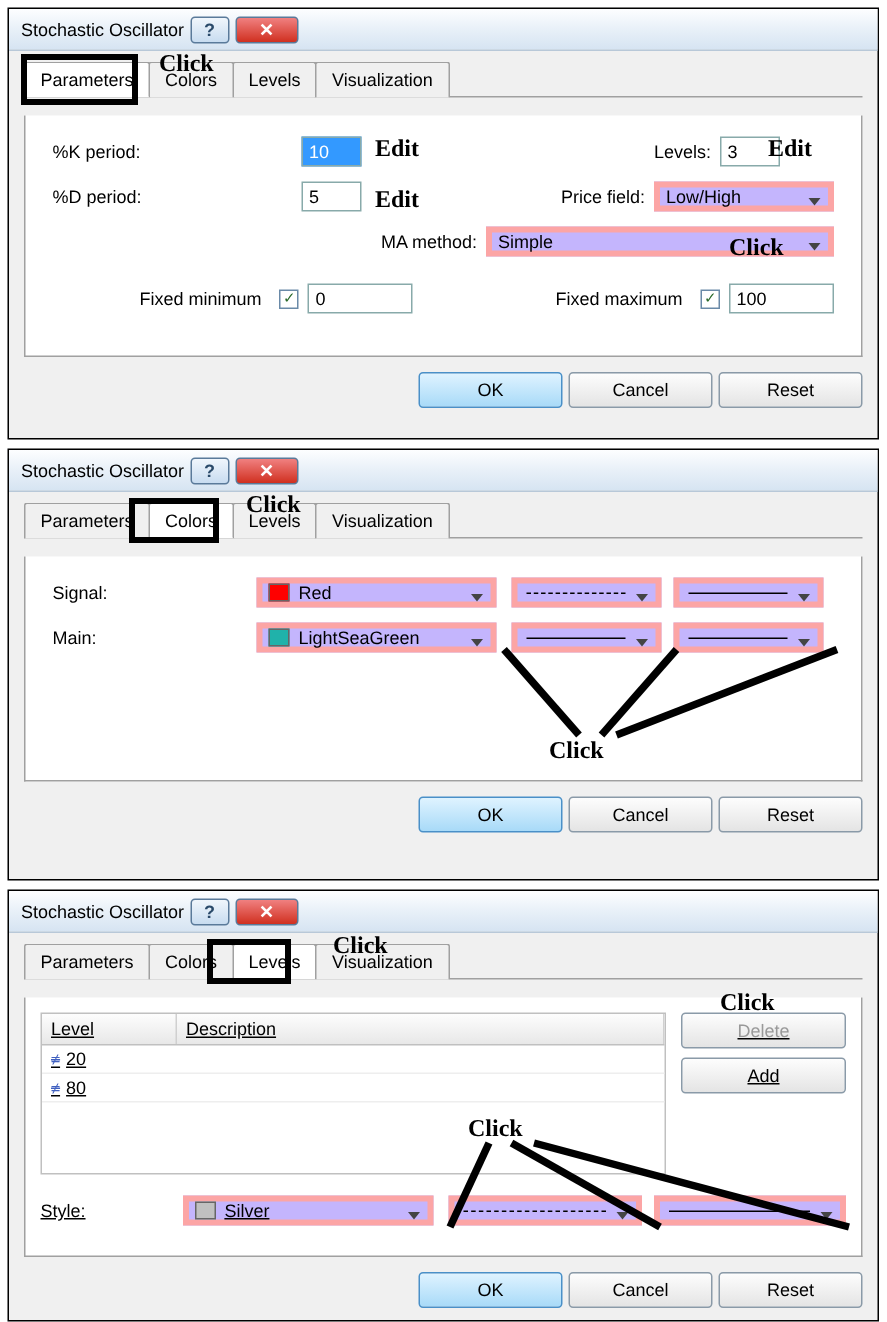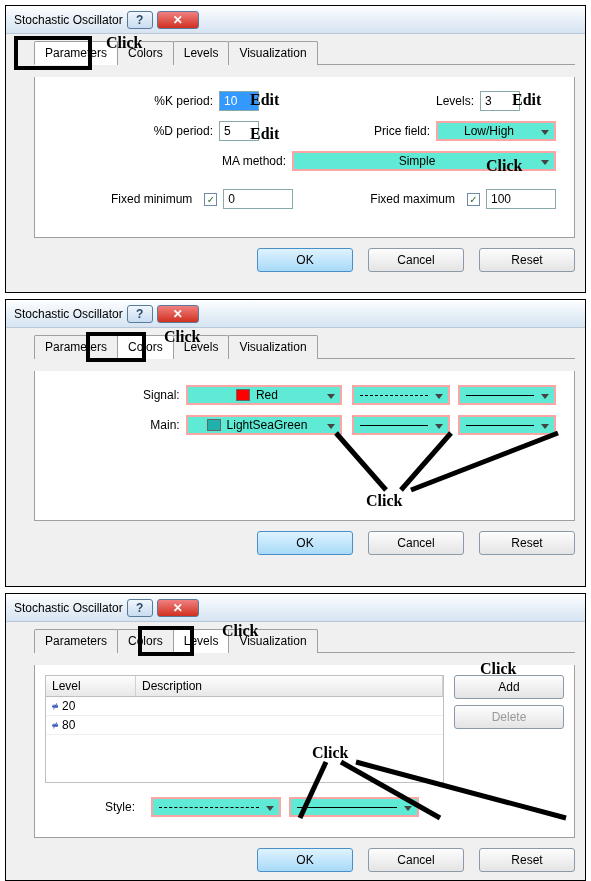--- a/index.html
+++ b/index.html
@@ -2,35 +2,35 @@
 <html><head>
 <meta charset="utf-8">
 <style>
   * { box-sizing: border-box; font-family: "Segoe UI", Tahoma, sans-serif; font-size: 12px; }
   body { margin: 0; padding: 5px; background: #fff; width: 591px; }
   .dialog { border: 1px solid #000; background: #f0f0f0; margin-bottom: 6px; position: relative; }
   .titlebar { height: 28px; background: linear-gradient(#fdfeff,#e8f0f8,#d6e4f2); display:flex; align-items:center; padding: 0 4px 0 8px; border-bottom:1px solid #b8c8d8; }
   .tbtn { width:26px; height:18px; margin-left:4px; border:1px solid #5a7a9a; border-radius:3px; display:flex; align-items:center; justify-content:center; font-size:11px; font-weight:bold; cursor:pointer; }
   .help-btn { background: linear-gradient(#f0f6fc,#c8dcf0); color:#2a4a6a; }
   .close-btn { background: linear-gradient(#f08080,#d03020); color:#fff; width:42px; font-size:12px; }
-  .body { padding: 6px 10px 8px 28px; }
+  .body { padding: 6px 10px 8px 10px; }
   .tabs { display:flex; border-bottom:1px solid #a0a0a0; margin-bottom:12px; position:relative; }
   .tab { padding:4px 10px; background:#f0f0f0; border:1px solid #a0a0a0; border-bottom:none; margin-right:-1px; cursor:pointer; position:relative; top:1px; border-radius:2px 2px 0 0; }
   .tab.active { background:#fff; border-bottom:1px solid #fff; }
   .content { background:#fff; border:1px solid #a0a0a0; border-top:none; padding:14px 18px 18px 18px; min-height:120px; }
   .row { display:flex; align-items:center; margin-bottom:10px; }
-  .lbl { text-align:right; margin-right:6px; }
+  .lbl { text-align:left; margin-right:6px; }
   input[type=text].num { width:40px; height:20px; border:1px solid #8aa; padding:2px 4px; }
   input[type=text].sel { background:#3399ff; color:#fff; }
-  .dd { height:20px; border:2px solid #fca5a5; background:#5eead4; display:flex; align-items:center; padding:0 18px 0 4px; position:relative; cursor:pointer;justify-content:center; }
+  .dd { height:20px; border:4px solid #fca5a5; background:#c4b5fd; display:flex; align-items:center; padding:0 18px 0 4px; position:relative; cursor:pointer; }
   .dd::after { content:""; position:absolute; right:5px; top:7px; border-left:4px solid transparent; border-right:4px solid transparent; border-top:5px solid #444; }
   .swatch { width:14px; height:12px; margin-right:6px; border:1px solid #666; }
   .line-solid { flex:1; height:0; border-top:1.5px solid #000; margin:0 2px; }
   .line-dash { flex:1; height:0; border-top:1.5px dashed #000; margin:0 2px; }
-  .btnrow { display:flex; justify-content:flex-end; gap:15px; margin-top:10px; }
+  .btnrow { display:flex; justify-content:flex-end; gap:4px; margin-top:10px; }
   .btn { width:96px; height:24px; border:1px solid #8a9aa8; border-radius:3px; background:linear-gradient(#fdfdfd,#e4e4e4); display:flex; align-items:center; justify-content:center; cursor:pointer; }
   .btn.primary { background:linear-gradient(#dff3ff,#a8daf8); border-color:#4a90c8; }
   .btn.disabled { color:#999; cursor:default; }
   .ckbox { width:13px; height:13px; border:1px solid #6a8aa8; background:#fff; display:inline-flex; align-items:center; justify-content:center; margin:0 6px; cursor:pointer; }
   .ckbox::after { content:"✓"; font-size:10px; color:#2a6a2a; }
   .tbl { border:1px solid #c0c0c0; background:#fff; }
   .tbl-head { display:flex; background:linear-gradient(#fdfdfd,#e8e8e8); border-bottom:1px solid #c0c0c0; }
   .tbl-h { padding:3px 6px; border-right:1px solid #d0d0d0; }
   .tbl-row { display:flex; border-bottom:1px solid #eee; }
   .tbl-c { padding:2px 6px; }
@@ -74,21 +74,21 @@
         <input type="text" class="num" value="5" style="">
         <span style="flex:1"></span>
         <span class="lbl">Price field:</span>
         <div class="dd" style="width:120px">
             <span>Low/High</span>
           </div>
       </div>
       <div class="row">
         <span style="flex:1"></span>
         <span class="lbl">MA method:</span>
-        <div class="dd" style="width:264px">
+        <div class="dd" style="width:232px">
             <span>Simple</span>
           </div>
       </div>
       <div class="row" style="margin-top:18px;">
         <span style="width:58px"></span>
         <span class="lbl">Fixed minimum</span>
         <span class="ckbox"></span>
         <input type="text" class="num" style="width: 70px;" value="0">
         <span style="flex:1"></span>
         <span class="lbl">Fixed maximum</span>
@@ -198,45 +198,49 @@
         <span>✕</span>
       </div>
   </div>
   <div class="body">
     <div class="tabs">
       <div class="tab"><span>Parameters</span></div>
       <div class="tab"><span>Colors</span></div>
       <div class="tab active"><span>Levels</span></div>
       <div class="tab"><span>Visualization</span></div>
     </div>
-    <div class="content" style="min-height:150px; padding:10px;">
+    <div class="content" style="min-height:150px; padding:10px;text-decoration:underline;">
       <div style="display:flex; gap:10px;">
         <div class="tbl" style="flex:1; height:108px;">
           <div class="tbl-head">
             <div class="tbl-h" style="width:90px">Level</div>
             <div class="tbl-h" style="flex:1">Description</div>
           </div>
           <div class="tbl-row">
             <div class="tbl-c" style="width:90px"><span class="strike-icon">≠</span><span>20</span></div>
           </div>
           <div class="tbl-row">
             <div class="tbl-c" style="width:90px"><span class="strike-icon">≠</span><span>80</span></div>
           </div>
         </div>
         <div style="width:110px; display:flex; flex-direction:column; gap:6px;">
+          <div class="btn disabled" style="width:100%">
+              <span>Delete</span>
+            </div>
           <div class="btn" style="width:100%">
               <span>Add</span>
             </div>
-          <div class="btn disabled" style="width:100%">
-              <span>Delete</span>
-            </div>
         </div>
       </div>
       <div class="row" style="margin-top:14px;">
         <span class="lbl" style="width:90px">Style:</span>
+        <div class="dd" style="width:170px">
+          <span class="swatch" style="background:#C0C0C0"></span>
+          <span>Silver</span>
+        </div>
         <span style="width:10px"></span>
         <div class="dd" style="width:130px">
             <span class="line-dash"></span>
           </div>
         <span style="width:8px"></span>
         <div class="dd" style="width:130px">
             <span class="line-solid"></span>
           </div>
       </div>
     </div>

